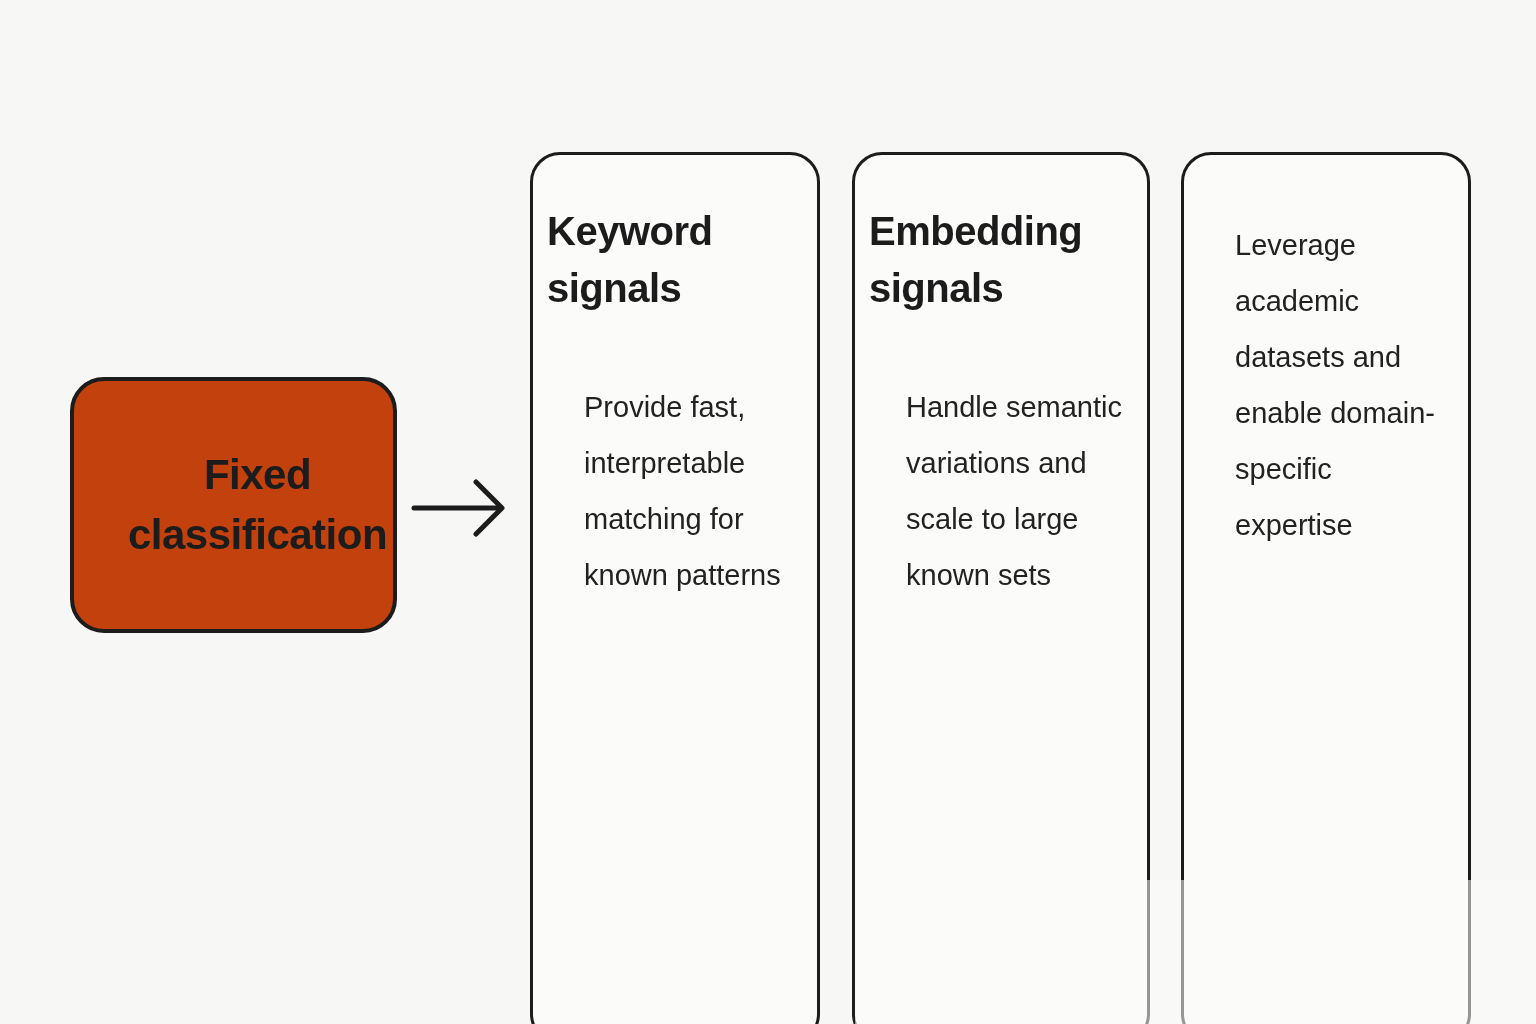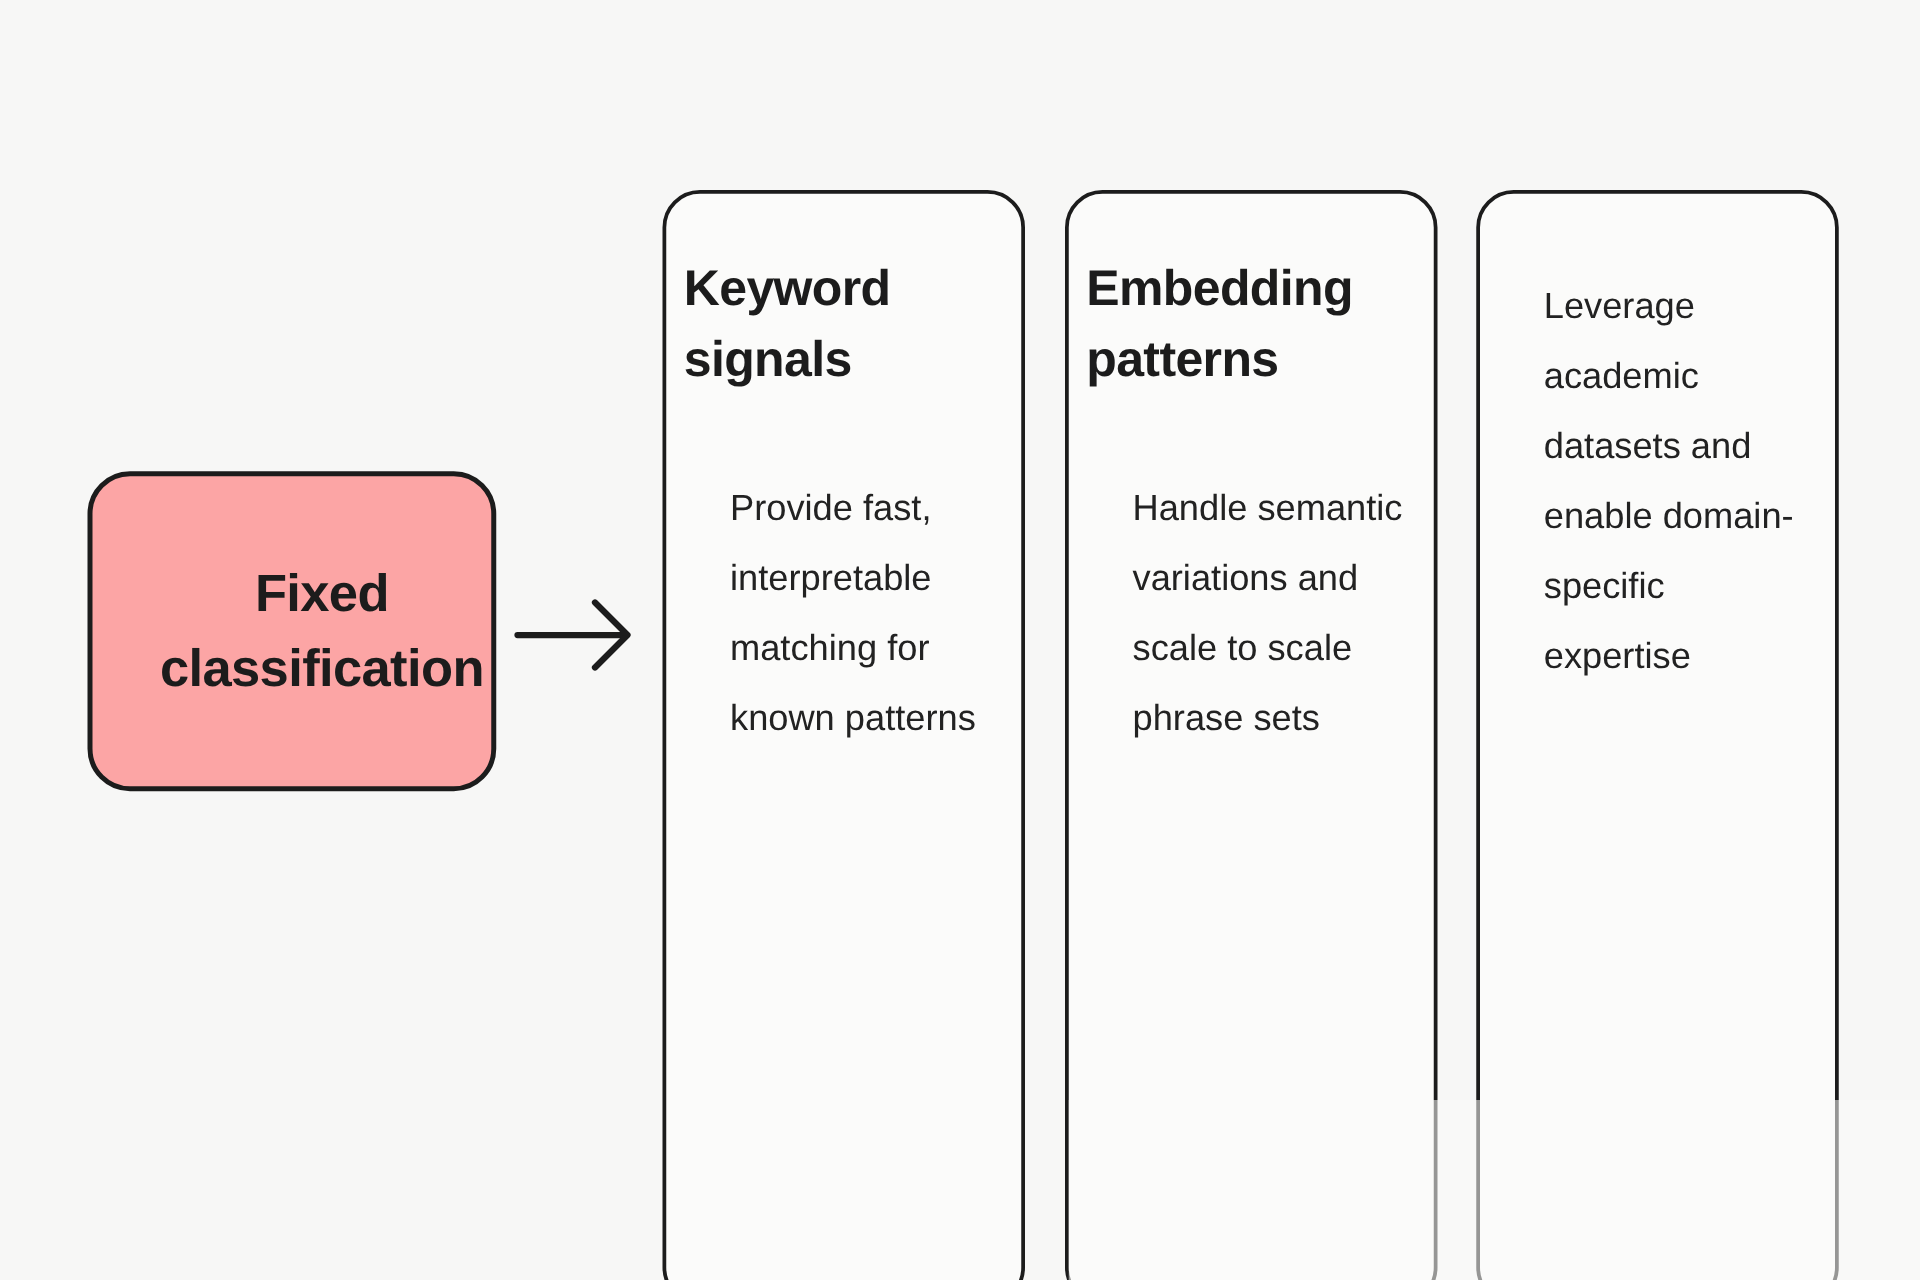--- a/index.html
+++ b/index.html
@@ -33,21 +33,21 @@
 
   .source-box {
     position: absolute;
     left: 70px;
     top: 377px;
     width: 327px;
     height: 256px;
     box-sizing: border-box;
     border: 4px solid #1c1c1c;
     border-radius: 34px;
-    background: #fca5a5;
+    background: #c2410c;
     display: flex;
     align-items: center;
     justify-content: center;
     text-align: center;
     padding-left: 48px;
   }
   .source-box .label {
     font-size: 42px;
     font-weight: 700;
     line-height: 60px;
@@ -109,21 +109,21 @@
     <line x1="6" y1="40" x2="92" y2="40" stroke="#1c1c1c" stroke-width="5" stroke-linecap="round"></line>
     <polyline points="68,14 94,40 68,66" stroke="#1c1c1c" stroke-width="5" fill="none" stroke-linecap="round" stroke-linejoin="round"></polyline>
   </svg>
 
   <div class="card card-1">
     <div class="title">Keyword signals</div>
     <div class="body">Provide fast, interpretable matching for known patterns</div>
   </div>
 
   <div class="card card-2">
-    <div class="title">Embedding patterns</div>
-    <div class="body">Handle semantic variations and scale to scale phrase sets</div>
+    <div class="title">Embedding signals</div>
+    <div class="body">Handle semantic variations and scale to large known sets</div>
   </div>
 
   <div class="card card-3">
     <div class="body">Leverage academic datasets and enable domain-specific expertise</div>
   </div>
 
 </div>
 
 </body></html>

